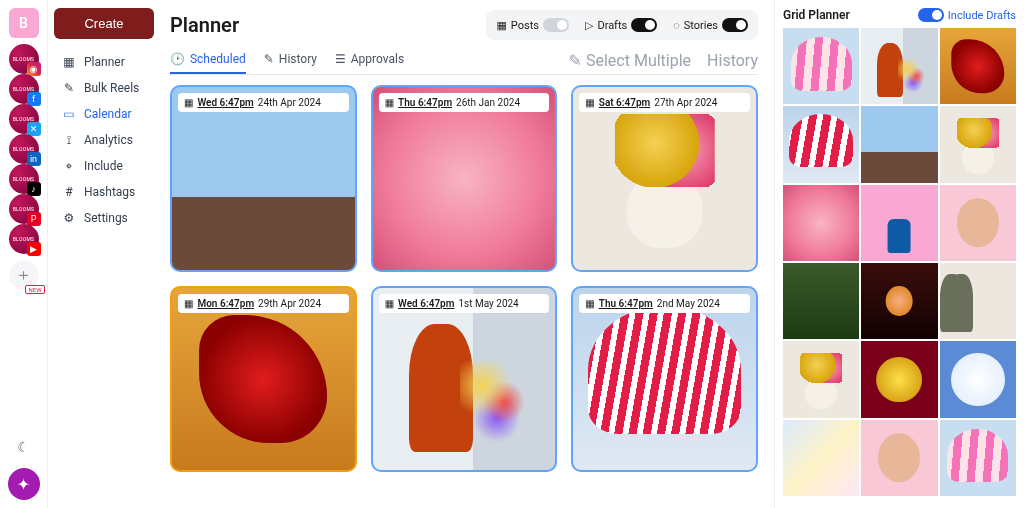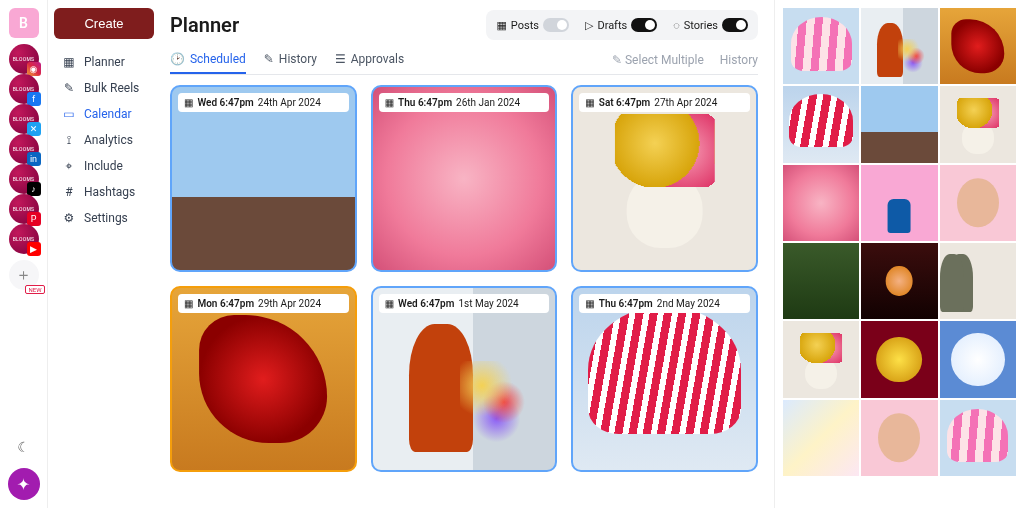--- a/index.html
+++ b/index.html
@@ -34,26 +34,26 @@
   .filter { display:flex;align-items:center;gap:4px;font-size:11px;padding:4px 6px;border-radius:6px;}
   .toggle { width:26px;height:14px;border-radius:7px;background:#111;position:relative;display:inline-block;}
   .toggle::after{content:"";position:absolute;top:2px;left:2px;width:10px;height:10px;border-radius:50%;background:#fff;}
   .toggle.off{background:#d1d5db;} .toggle.off::after{left:auto;right:2px;}
   .toggle.on-right::after{left:auto;right:2px;}
 
   .tabs-row{display:flex;align-items:center;justify-content:space-between;border-bottom:1px solid #e5e7eb;margin-bottom:10px;}
   .tabs{display:flex;gap:18px;}
   .tab{display:flex;align-items:center;gap:5px;font-size:12px;padding:6px 0;color:#4b5563;cursor:pointer;border-bottom:2px solid transparent;}
   .tab.active{color:#2563eb;border-bottom-color:#2563eb;}
-  .tab-actions{display:flex;gap:16px;font-size:12px;color:#9ca3af;}
+  .tab-actions{display:flex;gap:16px;font-size:16px;color:#9ca3af;}
 
   .post-grid{display:grid;grid-template-columns:repeat(3,1fr);gap:14px;overflow:auto;padding-bottom:10px;}
   .post-card{border-radius:10px;border:2px solid;aspect-ratio:1/1;position:relative;overflow:hidden;}
   .post-label{position:absolute;top:6px;left:6px;right:6px;background:#fff;border-radius:4px;padding:4px 6px;font-size:10px;display:flex;align-items:center;gap:4px;}
-  .post-label .dt{font-weight:600;}
+  .post-label .dt{font-weight:600;text-decoration:underline;}
   .post-label .ic{font-size:10px;}
 
   
   .gp { width:250px; border-left:1px solid #eee;padding:8px 8px 0;display:flex;flex-direction:column;}
   .gp-head{display:flex;align-items:center;justify-content:space-between;font-size:12px;font-weight:600;margin-bottom:6px;}
   .gp-toggle{display:flex;align-items:center;gap:4px;font-size:11px;font-weight:400;color:#2563eb;}
   .gp-toggle .toggle{background:#2563eb;} .gp-toggle .toggle::after{left:auto;right:2px;}
   .gp-grid{display:grid;grid-template-columns:repeat(3,1fr);gap:2px;overflow:auto;}
   .gp-cell{aspect-ratio:1/1;}
 
@@ -237,20 +237,27 @@
         <div class="post-label">
           <span class="ic">▦</span>
           <span class="dt">Thu 6:47pm</span>
           <span>2nd May 2024</span>
         </div>
       </div>
     </div>
 </div>
 
 <div class="gp">
+  <div class="gp-head">
+    <span>Grid Planner</span>
+    <span class="gp-toggle">
+      <span class="toggle"></span>
+      <span>Include Drafts</span>
+    </span>
+  </div>
   <div class="gp-grid" id="gp-grid">
       <div class="gp-cell tile fl-ptulip"></div>
       <div class="gp-cell tile fl-person"></div>
       <div class="gp-cell tile fl-red"></div>
       <div class="gp-cell tile fl-tulip"></div>
       <div class="gp-cell tile fl-sky"></div>
       <div class="gp-cell tile fl-vase"></div>
       <div class="gp-cell tile fl-pink"></div>
       <div class="gp-cell tile fl-pinkbg"></div>
       <div class="gp-cell tile fl-face"></div>

